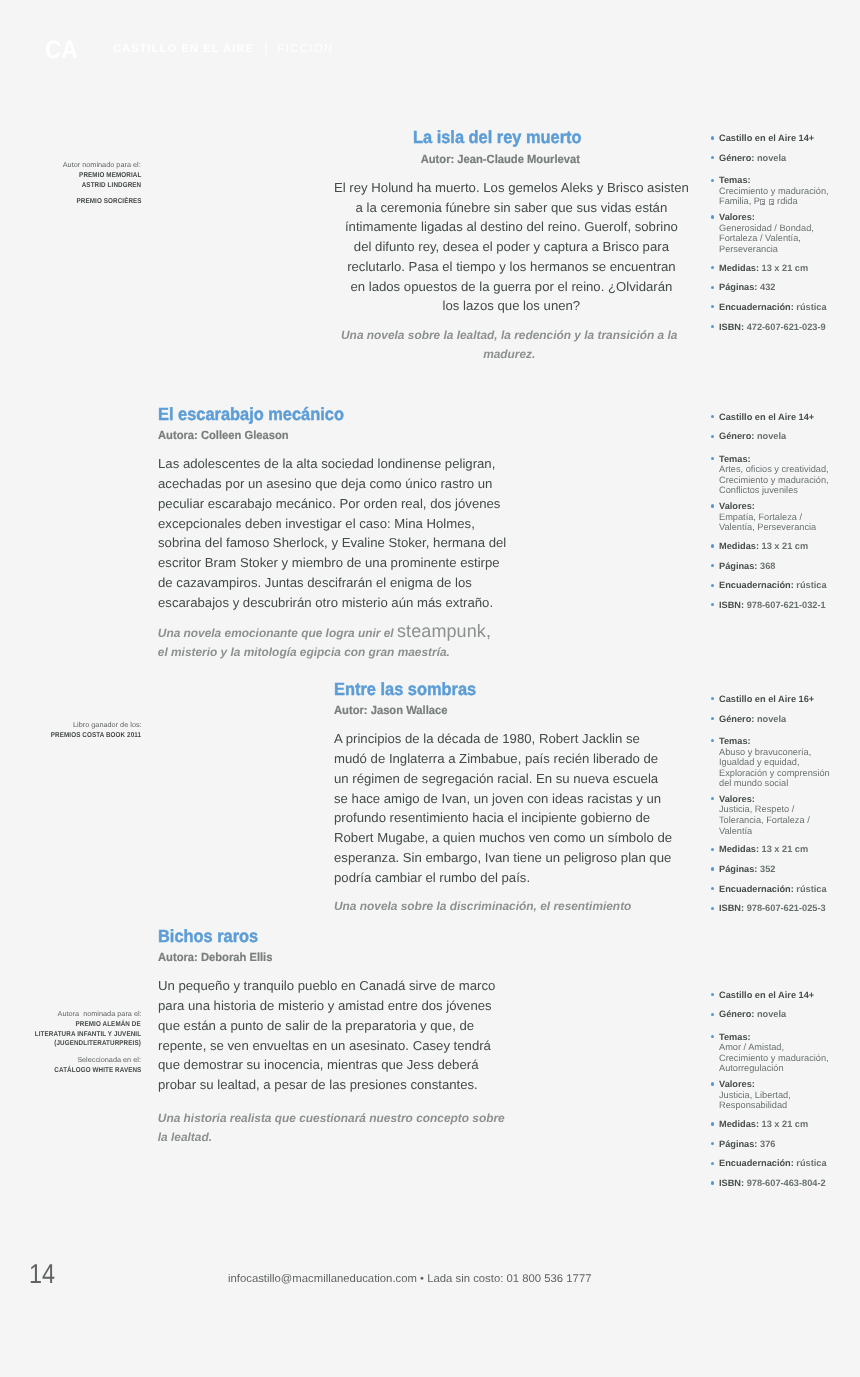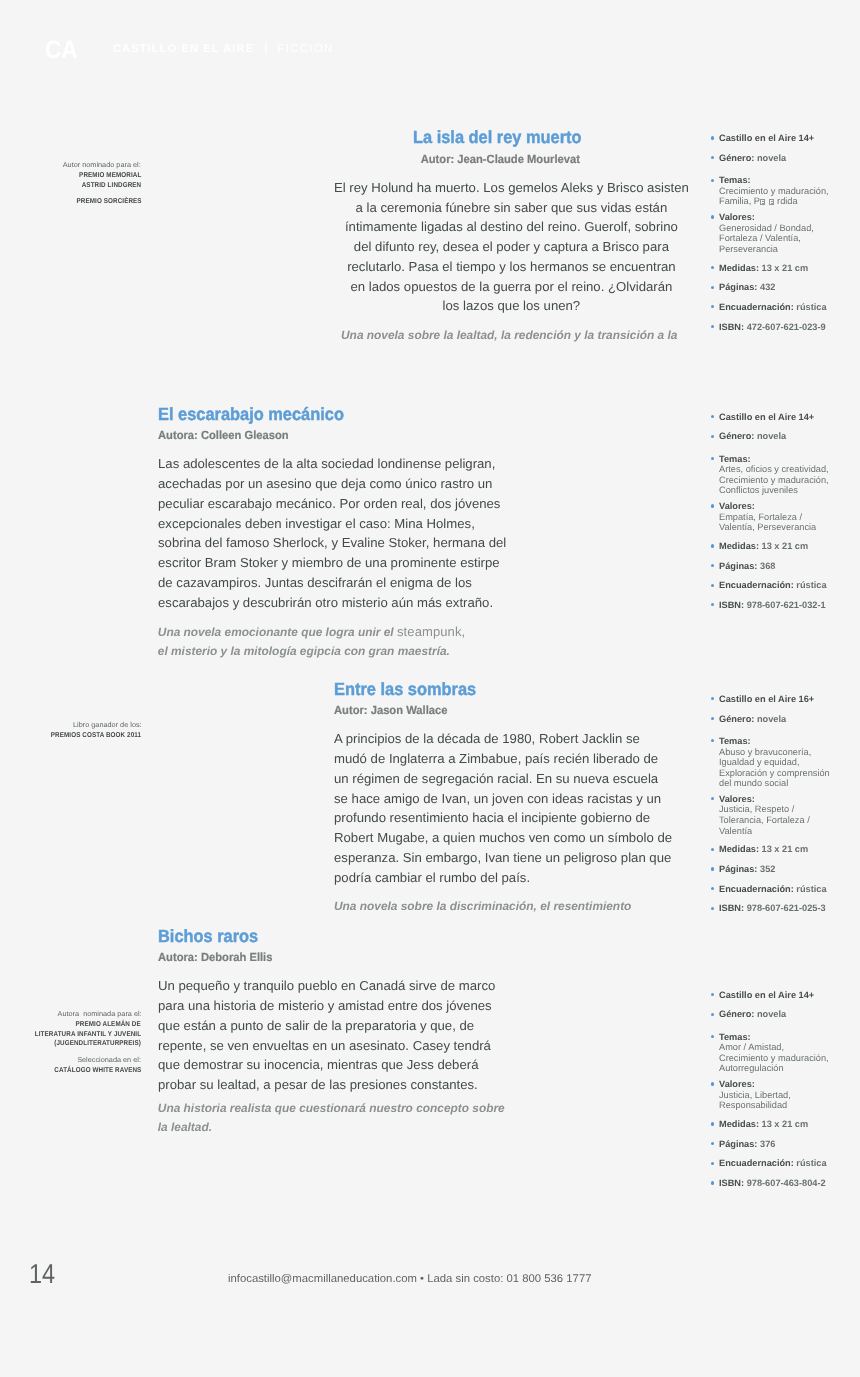--- a/index.html
+++ b/index.html
@@ -38,21 +38,21 @@
          transform:scaleX(0.932) translateZ(0);transform-origin:left top;white-space:nowrap;}
   .author{color:#787e7c;font-weight:700;font-size:11.8px;line-height:11.8px;margin:0;
           -webkit-text-stroke:0.2px #787e7c;
           transform:scaleX(0.949) translateZ(0);transform-origin:left top;white-space:nowrap;}
   .body{color:#434b48;font-size:13px;line-height:19.73px;margin:0;
         transform:scaleX(1.0125) translateZ(0);transform-origin:left top;}
   .body .ln{white-space:pre;}
   .tag{color:#8c9190;font-size:11.9px;line-height:19.0px;margin:0;}
   .tag .ln{white-space:pre;}
   .tag .i{font-style:italic;font-weight:700;}
-  .tag .r{font-style:normal;font-weight:400;font-size:13px;letter-spacing:0.1px;}
+  .tag .r{font-style:normal;font-weight:400;font-size:18px;letter-spacing:0.1px;}
 
   
   .specs{position:absolute;width:170px;}
   .spec{position:relative;padding-left:19.0px;color:#5c5e61;font-size:9.22px;line-height:10.55px;}
   .bullet-dot{position:absolute;left:10.7px;top:3.3px;width:3.2px;height:3.2px;
               border-radius:50%;background:#5298d5;display:block;}
   .spec .lb{font-weight:700;color:#474e4c;}
   .spec .v{font-weight:700;color:#697070;margin-top:24px;}
   .spec .sub{font-weight:400;color:#697070;display:block;white-space:pre;}
   .tofu{display:inline-block;width:5px;height:5.6px;border:0.7px solid #95979a;
@@ -104,20 +104,21 @@
             <div class="ln">El rey Holund ha muerto. Los gemelos Aleks y Brisco asisten</div>
             <div class="ln">a la ceremonia fúnebre sin saber que sus vidas están</div>
             <div class="ln">íntimamente ligadas al destino del reino. Guerolf, sobrino</div>
             <div class="ln">del difunto rey, desea el poder y captura a Brisco para</div>
             <div class="ln">reclutarlo. Pasa el tiempo y los hermanos se encuentran</div>
             <div class="ln">en lados opuestos de la guerra por el reino. ¿Olvidarán</div>
             <div class="ln">los lazos que los unen?</div>
           </div>
           <div class="tag" style="margin-top: 10px;">
             <div class="ln"><span class="i">Una novela sobre la lealtad, la redención y la transición a la</span></div>
+            <div class="ln"><span class="i">madurez.</span></div>
           </div>
         </div>
         <div class="specs" style="left: 700px; top: 133.2px;">
           <div class="spec m-std"><span class="bullet-dot"></span><span class="lb">Castillo en el Aire 14+</span></div>
           <div class="spec m-pre"><span class="bullet-dot"></span><span class="lb">Género:</span><span class="v"> novela</span></div>
           <div class="spec m-temas"><span class="bullet-dot"></span><span class="lb">Temas:</span><span class="sub">Crecimiento y maduración,</span><span class="sub">Familia, P<i class="tofu"></i> <i class="tofu"></i> rdida</span></div>
           <div class="spec m-val"><span class="bullet-dot"></span><span class="lb">Valores:</span><span class="sub">Generosidad / Bondad,</span><span class="sub">Fortaleza / Valentía,</span><span class="sub">Perseverancia</span></div>
           <div class="spec m-std"><span class="bullet-dot"></span><span class="lb">Medidas:</span><span class="v"> 13 x 21 cm</span></div>
           <div class="spec m-std"><span class="bullet-dot"></span><span class="lb">Páginas:</span><span class="v"> 432</span></div>
           <div class="spec m-std"><span class="bullet-dot"></span><span class="lb">Encuadernación:</span><span class="v"> rústica</span></div>
@@ -207,21 +208,21 @@
           <div class="title">Bichos raros</div>
           <div class="author" style="margin-top: 6.7px;">Autora: Deborah Ellis</div>
           <div class="body" style="margin-top: 12.4px;">
             <div class="ln">Un pequeño y tranquilo pueblo en Canadá sirve de marco</div>
             <div class="ln">para una historia de misterio y amistad entre dos jóvenes</div>
             <div class="ln">que están a punto de salir de la preparatoria y que, de</div>
             <div class="ln">repente, se ven envueltas en un asesinato. Casey tendrá</div>
             <div class="ln">que demostrar su inocencia, mientras que Jess deberá</div>
             <div class="ln">probar su lealtad, a pesar de las presiones constantes.</div>
           </div>
-          <div class="tag" style="margin-top: 4px;">
+          <div class="tag" style="margin-top: 14px;">
             <div class="ln"><span class="i">Una historia realista que cuestionará nuestro concepto sobre</span></div>
             <div class="ln"><span class="i">la lealtad.</span></div>
           </div>
         </div>
         <div class="specs" style="left: 700px; top: 989.7px;">
           <div class="spec m-std"><span class="bullet-dot"></span><span class="lb">Castillo en el Aire 14+</span></div>
           <div class="spec m-pre"><span class="bullet-dot"></span><span class="lb">Género:</span><span class="v"> novela</span></div>
           <div class="spec m-temas"><span class="bullet-dot"></span><span class="lb">Temas:</span><span class="sub">Amor / Amistad,</span><span class="sub">Crecimiento y maduración,</span><span class="sub">Autorregulación</span></div>
           <div class="spec m-val"><span class="bullet-dot"></span><span class="lb">Valores:</span><span class="sub">Justicia, Libertad,</span><span class="sub">Responsabilidad</span></div>
           <div class="spec m-std"><span class="bullet-dot"></span><span class="lb">Medidas:</span><span class="v"> 13 x 21 cm</span></div>

